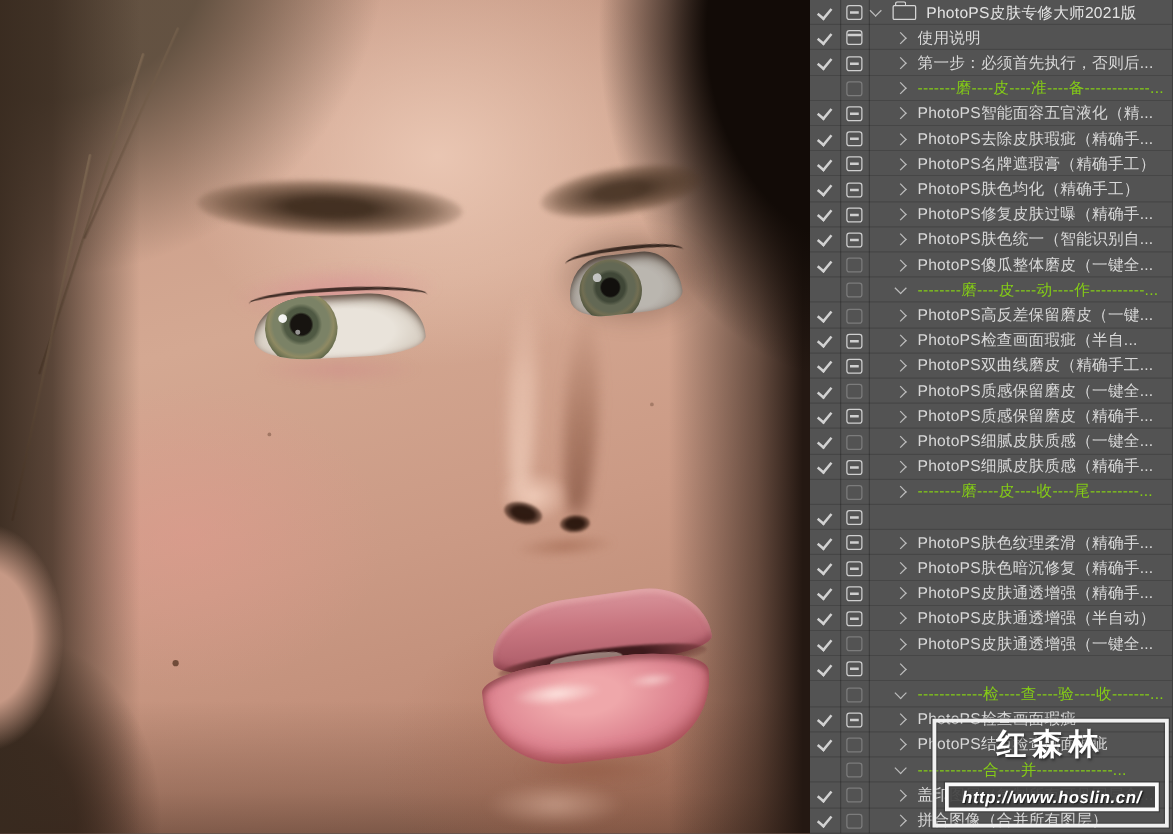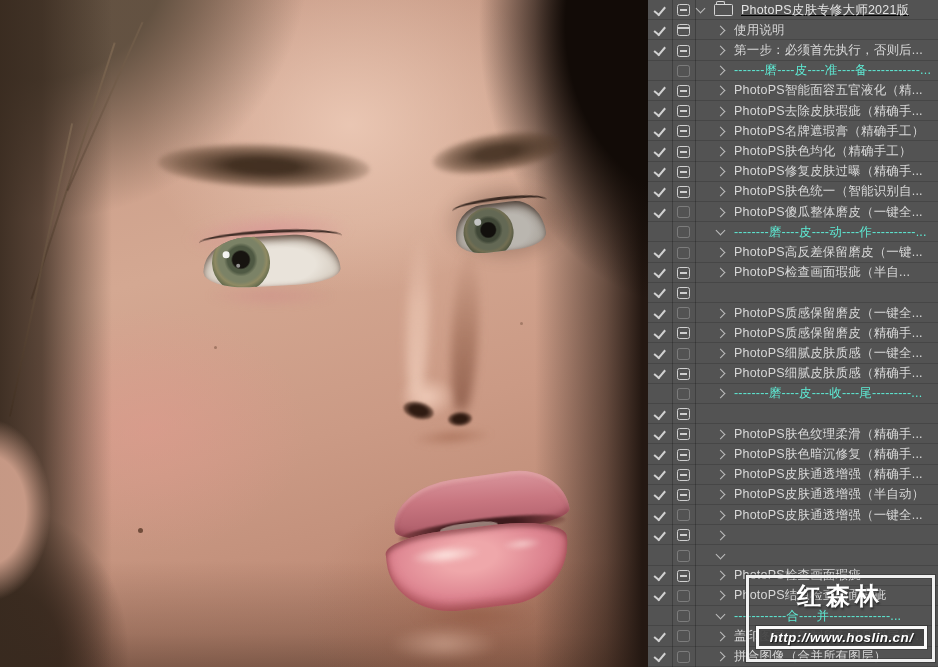--- a/index.html
+++ b/index.html
@@ -97,30 +97,30 @@
   .cell{display:flex;align-items:center;justify-content:center;}
   .cell.check{flex:0 0 24px;width:24px;}
   .cell.dlg{flex:0 0 23px;width:23px;}
   .mark{width:9px;height:5px;border-left:2px solid #d2d2d2;border-bottom:2px solid #d2d2d2;
         transform:rotate(-50deg) translateY(-1px);}
   .ic{width:13px;height:12px;border:1px solid #cfcfcf;border-radius:2.5px;position:relative;box-sizing:border-box;}
   .ic.dash::after{content:'';position:absolute;left:2px;right:2px;top:4px;height:2px;background:#cfcfcf;}
   .ic.bar::after{content:'';position:absolute;left:0;right:0;top:1.5px;height:2.5px;background:#cfcfcf;}
   .ic.dim{border-color:rgba(165,165,165,.5);}
   .content{flex:1;display:flex;align-items:center;min-width:0;padding-left:22px;}
-  .row.set .content{padding-left:2px;text-decoration:underline;}
+  .row.set .content{padding-left:2px;}
   .chev{width:6px;height:6px;border-right:1.6px solid #bdbdbd;border-bottom:1.6px solid #bdbdbd;
         flex:0 0 auto;margin-right:10px;}
   .chev.right{transform:rotate(-45deg);}
   .chev.down{transform:rotate(45deg);margin-top:-3px;}
   .folder{width:17px;height:10px;border:1.5px solid #d6d6d6;border-radius:1.5px;margin-right:8px;position:relative;flex:0 0 auto;}
   .folder::before{content:'';position:absolute;top:-4px;left:1px;width:7px;height:2px;
         border:1.5px solid #d6d6d6;border-bottom:none;border-radius:2px 2px 0 0;}
   .lbl{font-size:12.5px;color:#d8d8d8;white-space:nowrap;overflow:hidden;letter-spacing:.2px;}
-  .row.divider .lbl{color:#5eead4;}
+  .row.divider .lbl{color:#84cc16;}
   .row.set .lbl{color:#e3e3e3;}
 
   
   .watermark{position:absolute;left:746px;top:575px;width:189px;height:87px;box-sizing:border-box;
         border:3px solid #f0f0f0;z-index:5;
         box-shadow:0 0 0 1px rgba(40,40,40,.45), inset 0 0 0 1px rgba(40,40,40,.35);}
   .wm-title{position:absolute;top:-3px;left:0;right:0;text-align:center;font-size:24px;line-height:42px;
         font-weight:bold;color:#ffffff;letter-spacing:5px;
         text-shadow:1px 2px 2px rgba(40,40,40,.9), -1px -1px 1px rgba(80,80,80,.8);}
   .wm-url{position:absolute;left:7px;right:5px;bottom:10px;border:3px solid #fafafa;box-sizing:border-box;
@@ -339,20 +339,24 @@
             <span class="lbl">PhotoPS检查画面瑕疵（半自...</span>
           </span>
         </div>
         <div class="row action">
           <span class="cell check">
             <i class="mark"></i>
           </span>
           <span class="cell dlg">
             <i class="ic dash"></i>
           </span>
+          <span class="content">
+            <i class="chev right"></i>
+            <span class="lbl">PhotoPS双曲线磨皮（精确手工...</span>
+          </span>
         </div>
         <div class="row action">
           <span class="cell check">
             <i class="mark"></i>
           </span>
           <span class="cell dlg">
             <i class="ic dim"></i>
           </span>
           <span class="content">
             <i class="chev right"></i>
@@ -484,20 +488,21 @@
             <i class="chev right"></i>
           </span>
         </div>
         <div class="row divider">
           <span class="cell check"></span>
           <span class="cell dlg">
             <i class="ic dim"></i>
           </span>
           <span class="content">
             <i class="chev down"></i>
+            <span class="lbl">------------检----查----验----收-------...</span>
           </span>
         </div>
         <div class="row action">
           <span class="cell check">
             <i class="mark"></i>
           </span>
           <span class="cell dlg">
             <i class="ic dash"></i>
           </span>
           <span class="content">

